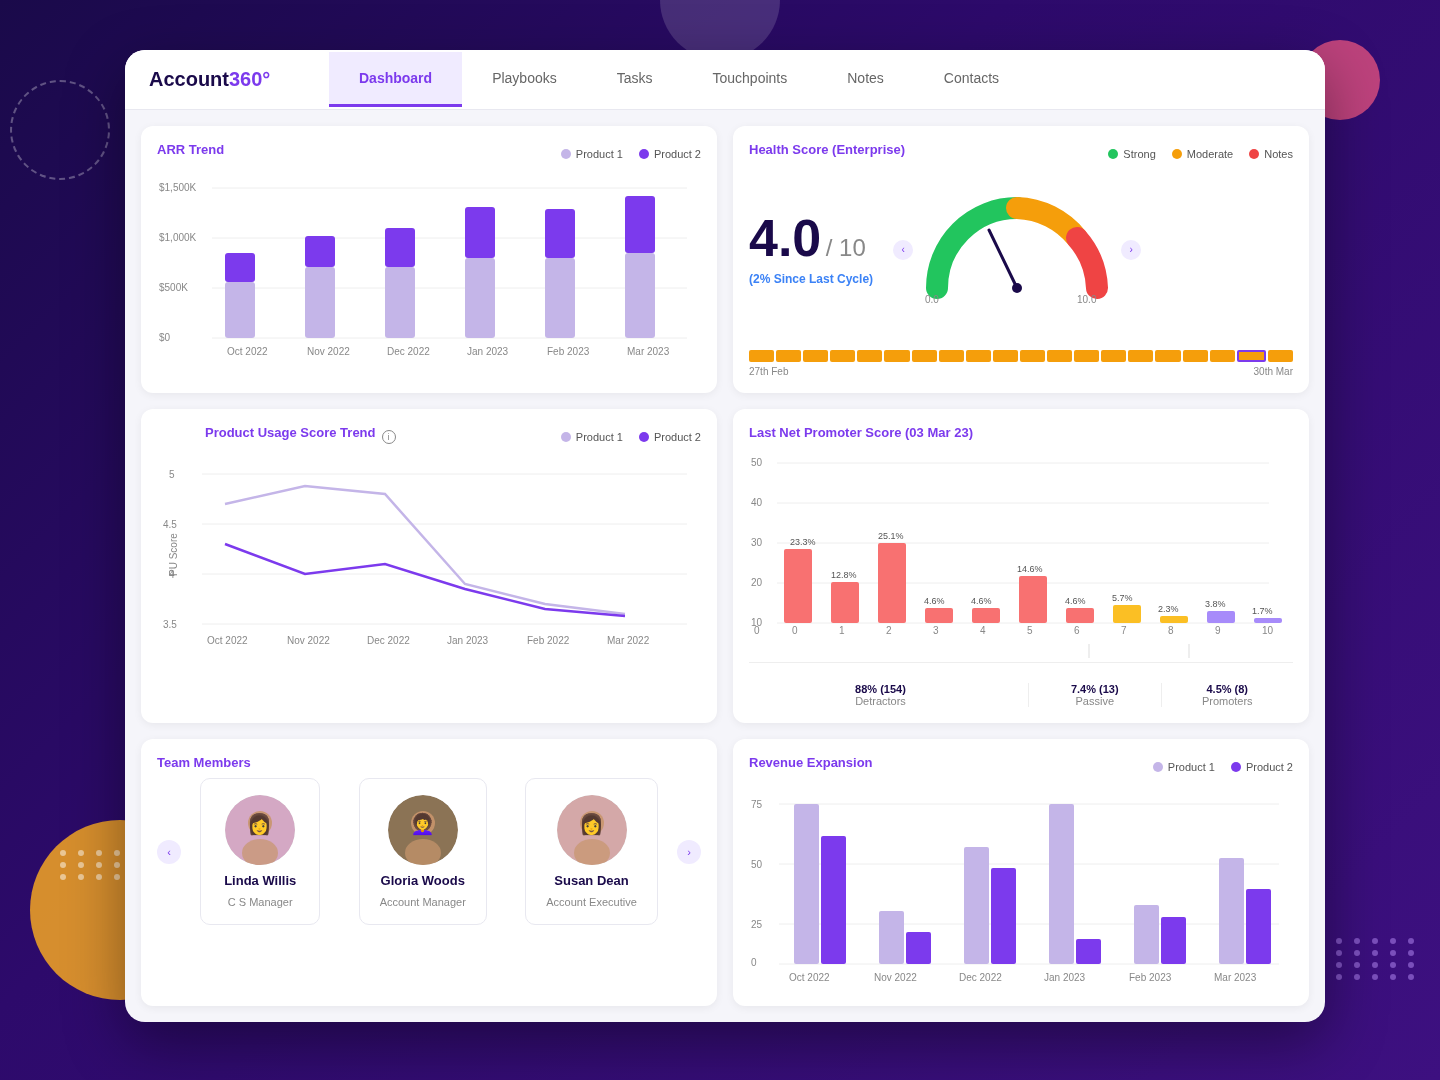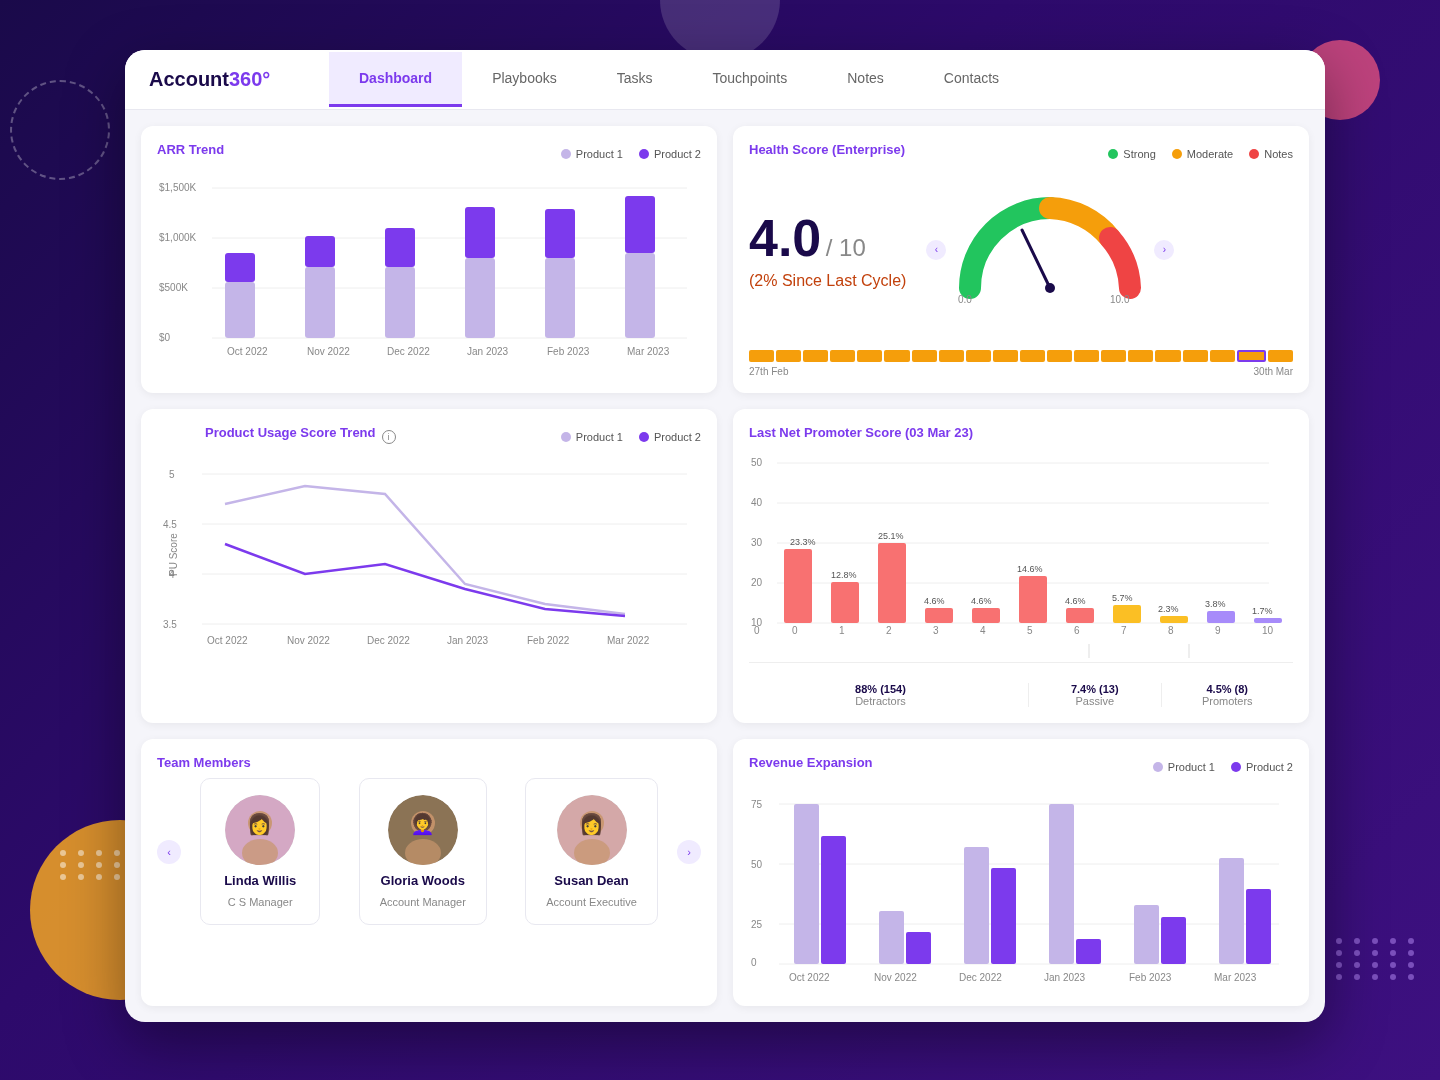--- a/index.html
+++ b/index.html
@@ -348,21 +348,21 @@
             <span>Notes</span>
           </div>
         </div>
       </div>
       <div class="health-score-main">
         <div style="display:flex;flex-direction:column;gap:4px;padding-top:20px;">
           <div>
             <span style="font-size:52px;font-weight:800;color:#1a0a4a;">4.0</span>
             <span style="font-size:24px;color:#888;">/ 10</span>
           </div>
-          <div style="font-size:16px;color:#c2410c;font-weight:400;">(2% Since Last Cycle)</div>
+          <div style="font-size:12px;color:#3b82f6;font-weight:700;">(2% Since Last Cycle)</div>
         </div>
         <div style="display:flex;align-items:center;gap:4px;">
           <div class="gauge-nav-btn">‹</div>
           <div>
             <svg width="200" height="120">
 
               <path d="M 20 100 A 80 80 0 0 1 100 20" stroke="#22c55e" stroke-width="22" fill="none" stroke-linecap="round"></path>
 
               <path d="M 100 20 A 80 80 0 0 1 160 50" stroke="#f59e0b" stroke-width="22" fill="none" stroke-linecap="round"></path>
 

